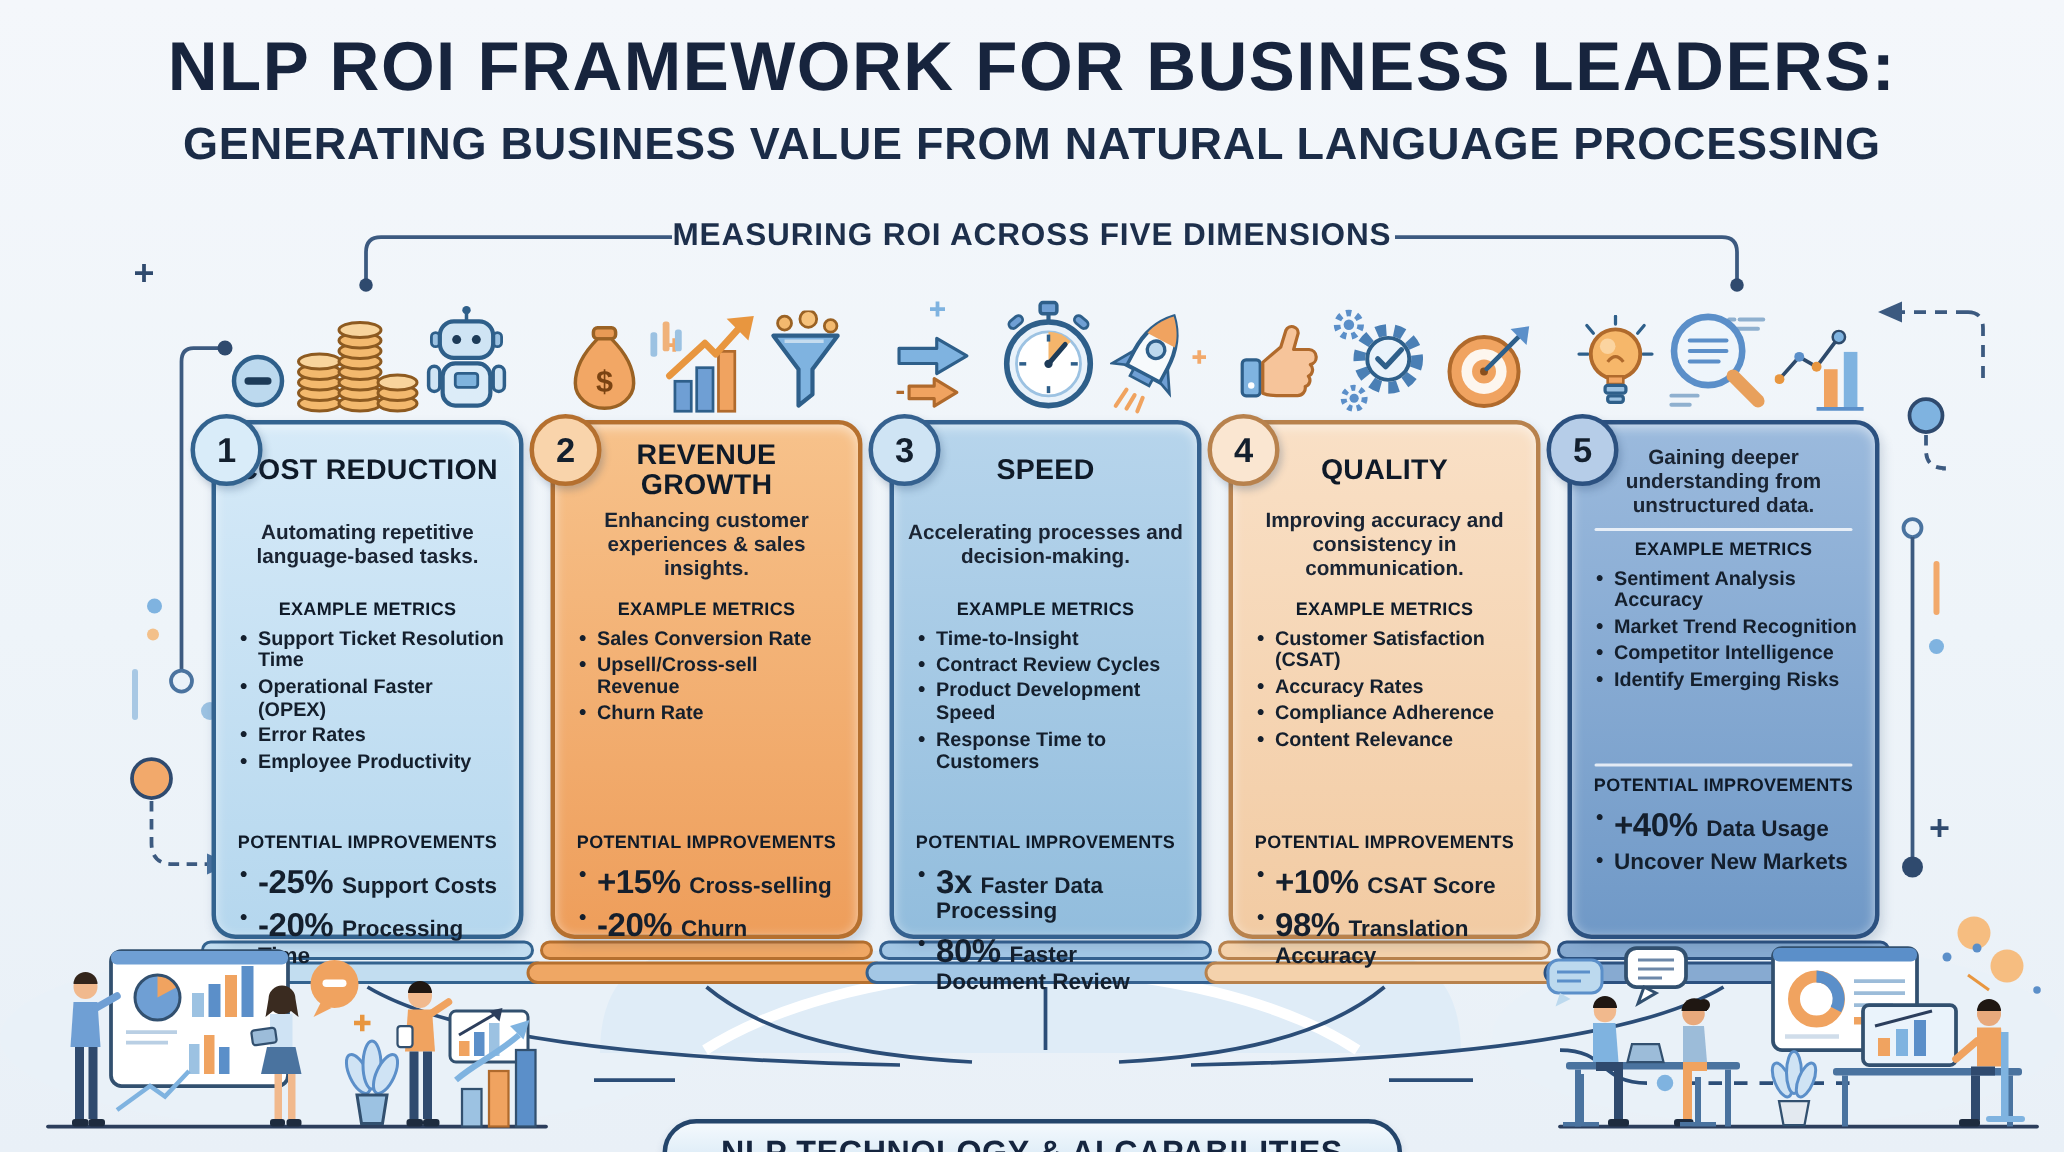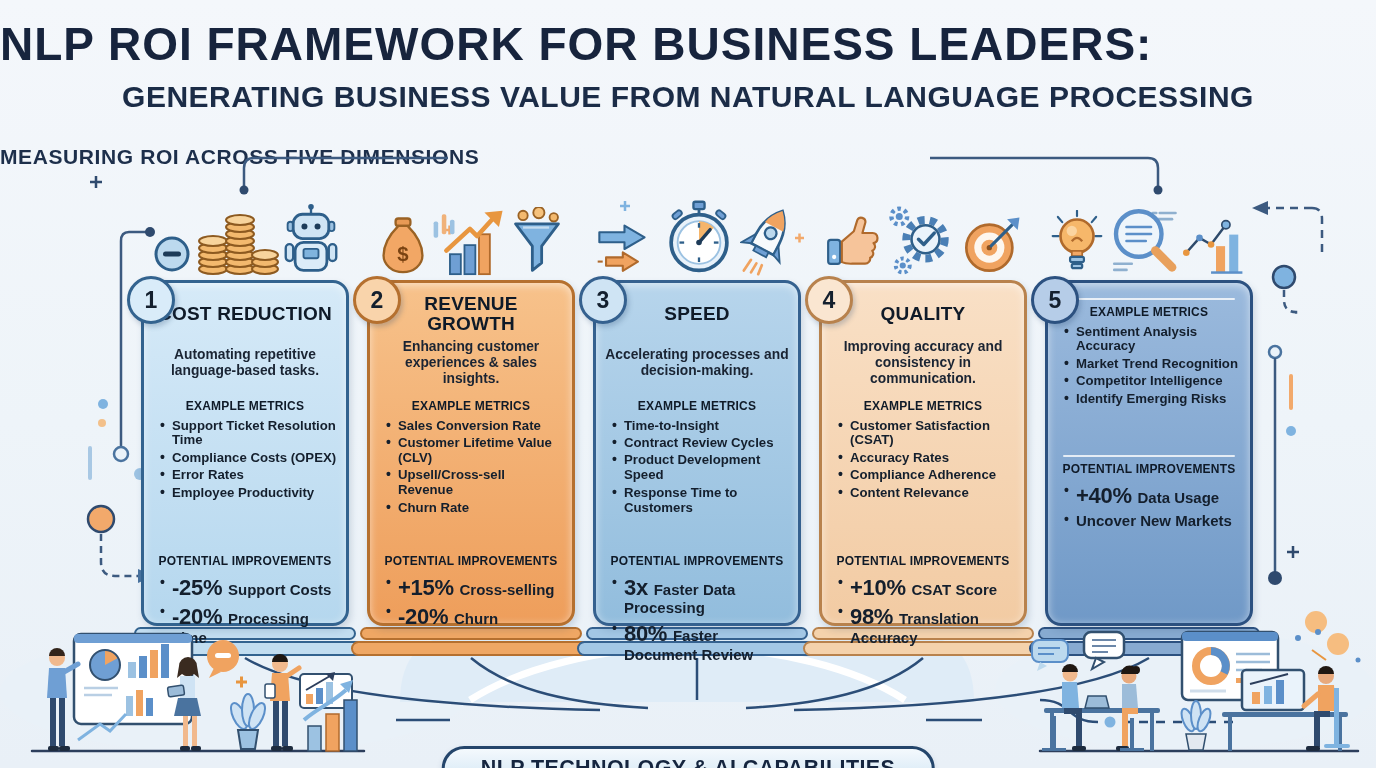--- a/index.html
+++ b/index.html
@@ -2,29 +2,29 @@
 <html><head>
 <meta charset="utf-8">
 <style>
   html,body{margin:0;padding:0;}
   body{
     width:1376px;height:768px;position:relative;overflow:hidden;
     font-family:"Liberation Sans",sans-serif;color:#1b2940;
     background:linear-gradient(180deg,#f4f7fb 0%,#eef4f9 55%,#e9f0f7 100%);
   }
   .page-title{
-    position:absolute;top:20px;left:0;right:0;
+    position:absolute;top:20px;left:0;right:0;text-align:center;
     font-size:46px;font-weight:900;letter-spacing:1px;color:#17243d;line-height:1.05;
   }
   .page-subtitle{
     position:absolute;top:80px;left:0;right:0;text-align:center;
     font-size:30px;font-weight:800;letter-spacing:.5px;color:#1b2c47;
   }
   .section-title{
-    position:absolute;top:145px;left:0;right:0;text-align:left;
+    position:absolute;top:145px;left:0;right:0;text-align:center;
     font-size:21px;font-weight:800;letter-spacing:.6px;color:#1d2f4b;
   }
   .deco{position:absolute;top:0;left:0;z-index:1;pointer-events:none;}
   .grid{
     position:absolute;left:141px;top:176px;width:1112px;
     display:flex;gap:18px;z-index:2;
   }
   .col{width:208px;display:flex;flex-direction:column;align-items:center;}
   .icons{height:100px;display:flex;align-items:flex-end;justify-content:center;gap:2px;margin-bottom:4px;}
   .icons span{display:block;line-height:0;}
@@ -185,21 +185,21 @@
           </svg></span>
       </div>
     <div class="card">
       <div class="badge">1</div>
       <h3 class="col-title">COST REDUCTION</h3>
       <p class="col-desc">Automating repetitive language-based tasks.</p>
       <div class="divider"></div>
       <h4 class="sec-h metrics-h">EXAMPLE METRICS</h4>
       <ul class="metrics">
           <li>Support Ticket Resolution Time</li>
-          <li>Compliance Costs (OPEX)</li>
+          <li>Operational Faster (OPEX)</li>
           <li>Error Rates</li>
           <li>Employee Productivity</li>
         </ul>
       <div class="divider"></div>
       <h4 class="sec-h improves-h">POTENTIAL IMPROVEMENTS</h4>
       <ul class="improves">
           <li><span class="stat">-25% </span><span class="ilabel">Support Costs</span></li>
           <li><span class="stat">-20% </span><span class="ilabel">Processing Time</span></li>
         </ul>
     </div>
@@ -233,21 +233,20 @@
           </svg></span>
       </div>
     <div class="card">
       <div class="badge">2</div>
       <h3 class="col-title">REVENUE GROWTH</h3>
       <p class="col-desc">Enhancing customer experiences &amp; sales insights.</p>
       <div class="divider"></div>
       <h4 class="sec-h metrics-h">EXAMPLE METRICS</h4>
       <ul class="metrics">
           <li>Sales Conversion Rate</li>
-          <li>Customer Lifetime Value (CLV)</li>
           <li>Upsell/Cross-sell Revenue</li>
           <li>Churn Rate</li>
         </ul>
       <div class="divider"></div>
       <h4 class="sec-h improves-h">POTENTIAL IMPROVEMENTS</h4>
       <ul class="improves">
           <li><span class="stat">+15% </span><span class="ilabel">Cross-selling</span></li>
           <li><span class="stat">-20% </span><span class="ilabel">Churn</span></li>
         </ul>
     </div>
@@ -407,20 +406,21 @@
             <line x1="34" y1="72" x2="72" y2="72" stroke="#5b8fc9" stroke-width="3"></line>
             <path d="M4,48 L20,30 34,38 52,14" fill="none" stroke="#2e4a6b" stroke-width="3"></path>
             <circle cx="4" cy="48" r="4" fill="#e8963f"></circle>
             <circle cx="20" cy="30" r="4" fill="#5b8fc9"></circle>
             <circle cx="34" cy="38" r="4" fill="#e8963f"></circle>
             <circle cx="52" cy="14" r="5" fill="#7fb3e0" stroke="#2e4a6b" stroke-width="2"></circle>
           </svg></span>
       </div>
     <div class="card">
       <div class="badge">5</div>
+      <p class="col-desc">Gaining deeper understanding from unstructured data.</p>
       <div class="divider"></div>
       <h4 class="sec-h metrics-h">EXAMPLE METRICS</h4>
       <ul class="metrics">
           <li>Sentiment Analysis Accuracy</li>
           <li>Market Trend Recognition</li>
           <li>Competitor Intelligence</li>
           <li>Identify Emerging Risks</li>
         </ul>
       <div class="divider"></div>
       <h4 class="sec-h improves-h">POTENTIAL IMPROVEMENTS</h4>

